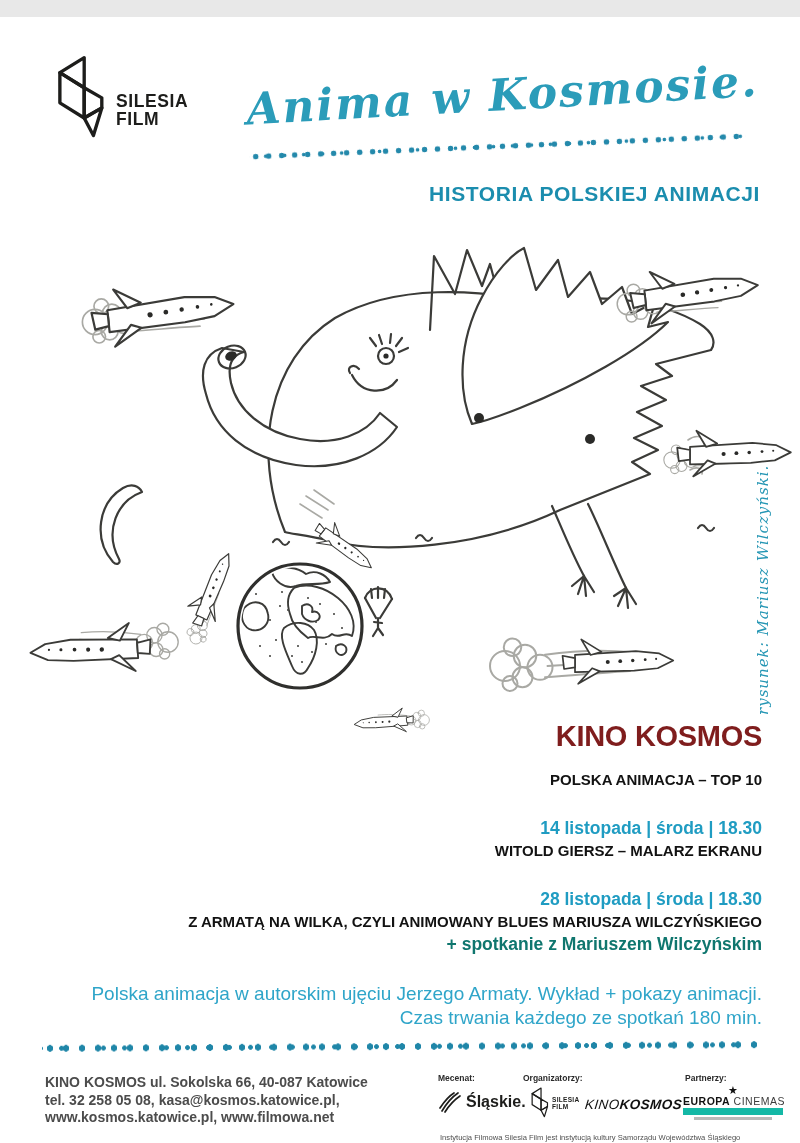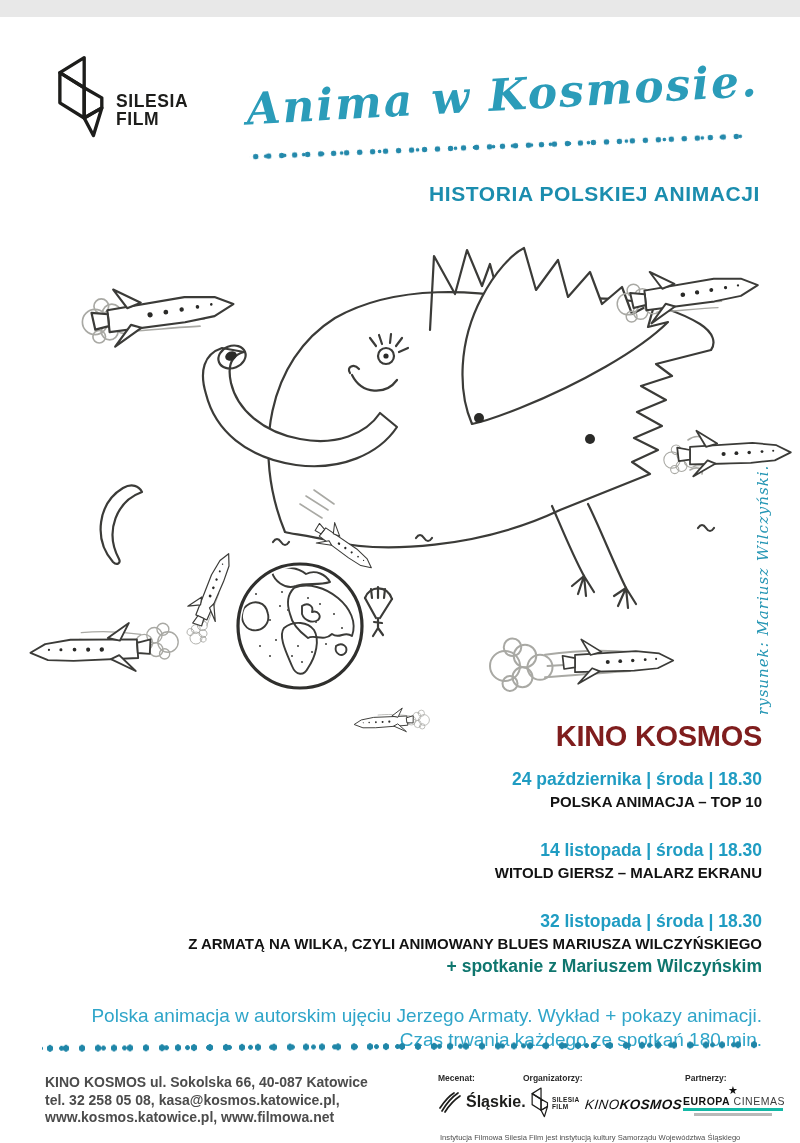--- a/index.html
+++ b/index.html
@@ -74,21 +74,21 @@
   .sp-part{left:247px;}
   .slaskie{position:absolute;left:0;top:18px;display:flex;align-items:center;gap:4px;}
   .slaskie-text{font-size:16px;font-weight:700;color:#1d1d1b;}
   .sf-mini{position:absolute;left:92px;top:14px;display:flex;align-items:center;gap:3px;}
   .sf-mini-text{font-size:6.5px;font-weight:700;line-height:7px;letter-spacing:.3px;color:#1d1d1b;}
   .kinokosmos{position:absolute;left:147px;top:24px;font-style:italic;font-size:13.5px;letter-spacing:.4px;transform:skewX(-6deg);color:#111;}
   .kk-light{font-weight:400;}
   .kk-bold{font-weight:700;}
   .europa{position:absolute;left:245px;top:12px;width:100px;text-align:center;}
   .europa .star{font-size:11px;line-height:10px;color:#111;}
-  .europa .e-text{font-size:10.5px;letter-spacing:.5px;border-bottom:3px solid #14b8a6;padding-bottom:1px;color:#111;white-space:nowrap;}
+  .europa .e-text{font-size:10.5px;letter-spacing:.5px;border-bottom:7px solid #14b8a6;padding-bottom:1px;color:#111;white-space:nowrap;}
   .europa .e-bold{font-weight:700;}
   .europa .e-light{font-weight:400;color:#3c3c3c;}
   .europa .e-tagline{margin:2px auto 0;width:78px;height:2.5px;background:#b9b9b9;}
   .disclaimer{position:absolute;left:2px;top:60px;width:350px;font-size:7.6px;color:#4f4f4f;white-space:nowrap;}
 </style>
 </head>
 <body>
 
 <div class="poster">
 
@@ -260,31 +260,30 @@
     <path class="ink" d="M416,296 q4,-6 8,0 q4,6 8,0" stroke-width="1.6"></path>
     <path class="ink" d="M698,286 q4,-6 8,0 q4,6 8,0" stroke-width="1.6"></path>
   </svg>
 
   <div class="artist-credit">rysunek: Mariusz Wilczyński.</div>
 
   <section class="schedule">
     <h1 class="venue">KINO KOSMOS</h1>
 
     <div class="event">
-      <div class="date">24 października | środa | 18.30</div>
       <div class="etitle">POLSKA ANIMACJA – TOP 10</div>
     </div>
 
     <div class="event">
       <div class="date">14 listopada | środa | 18.30</div>
       <div class="etitle">WITOLD GIERSZ – MALARZ EKRANU</div>
     </div>
 
     <div class="event">
-      <div class="date">32 listopada | środa | 18.30</div>
+      <div class="date">28 listopada | środa | 18.30</div>
       <div class="etitle">Z ARMATĄ NA WILKA, CZYLI ANIMOWANY BLUES MARIUSZA WILCZYŃSKIEGO</div>
       <div class="esub">+ spotkanie z Mariuszem Wilczyńskim</div>
     </div>
 
     <div class="notes">
       <div>Polska animacja w autorskim ujęciu Jerzego Armaty. Wykład + pokazy animacji.</div>
       <div>Czas trwania każdego ze spotkań 180 min.</div>
     </div>
   </section>
 

